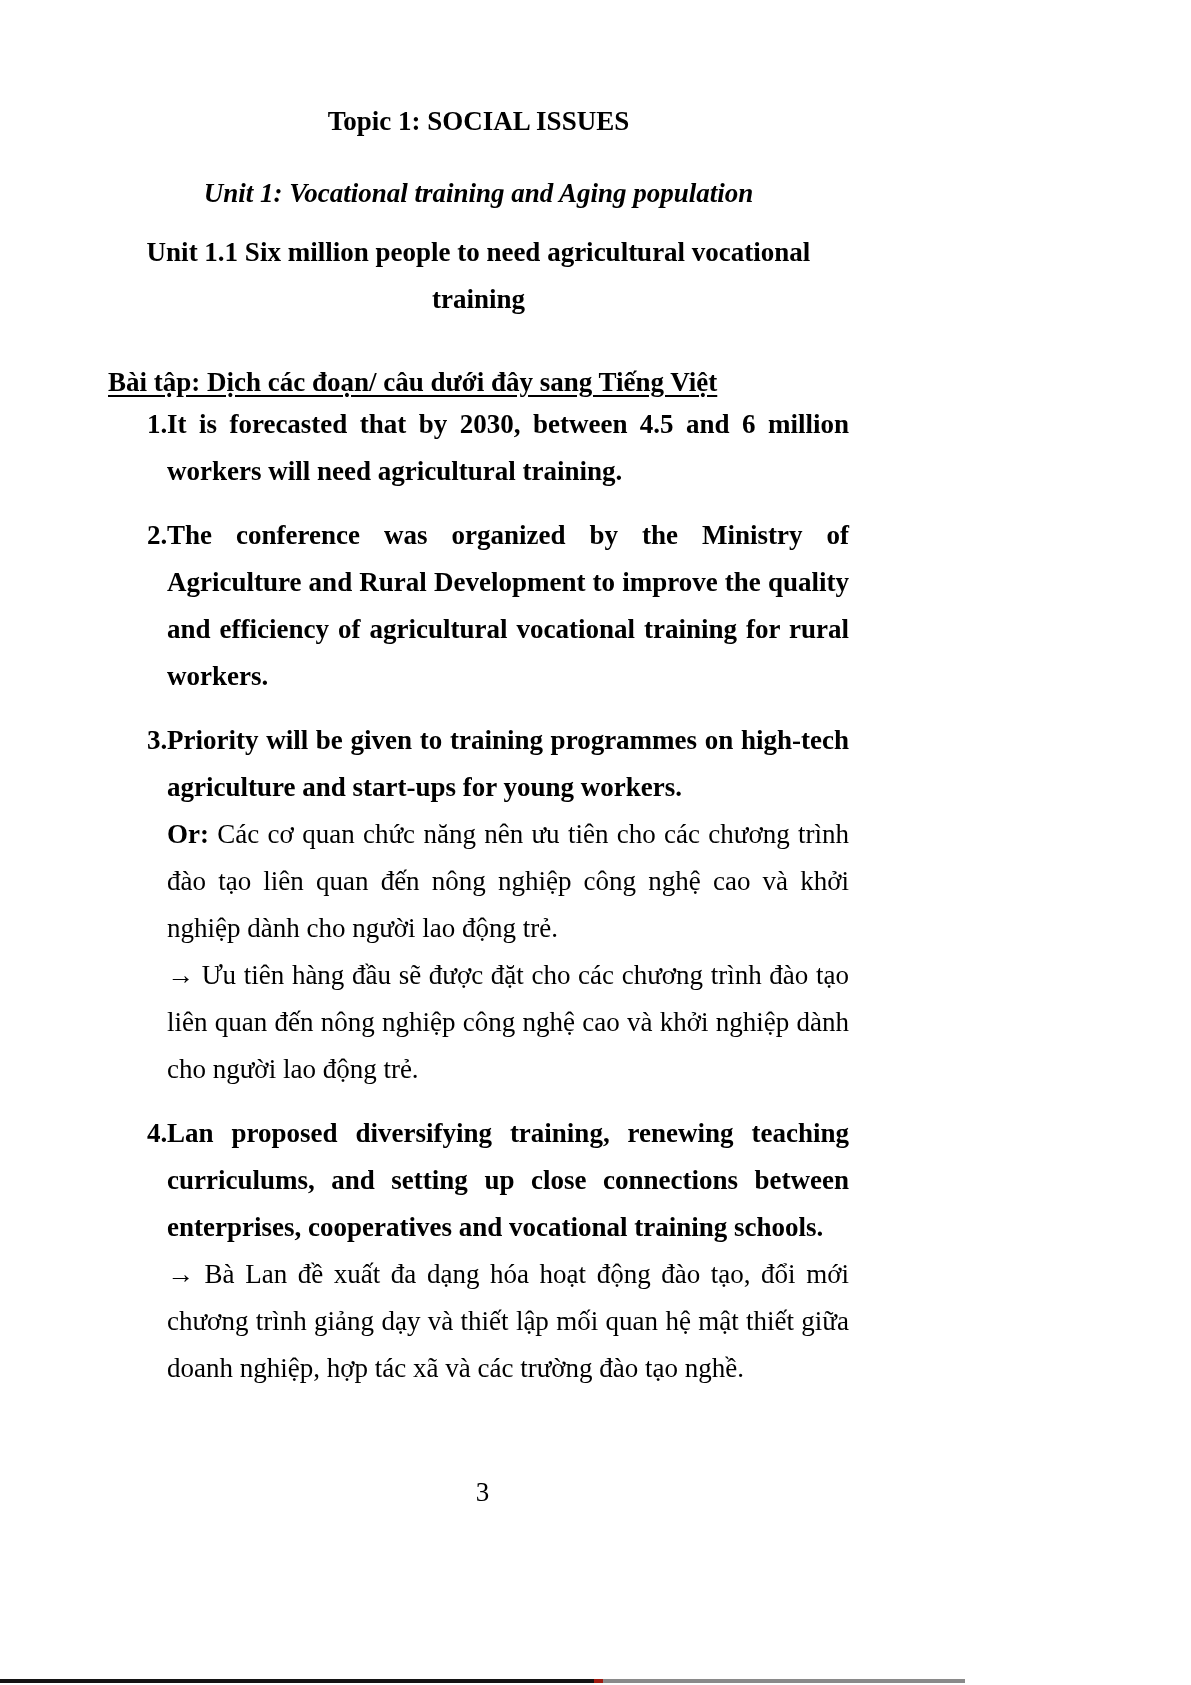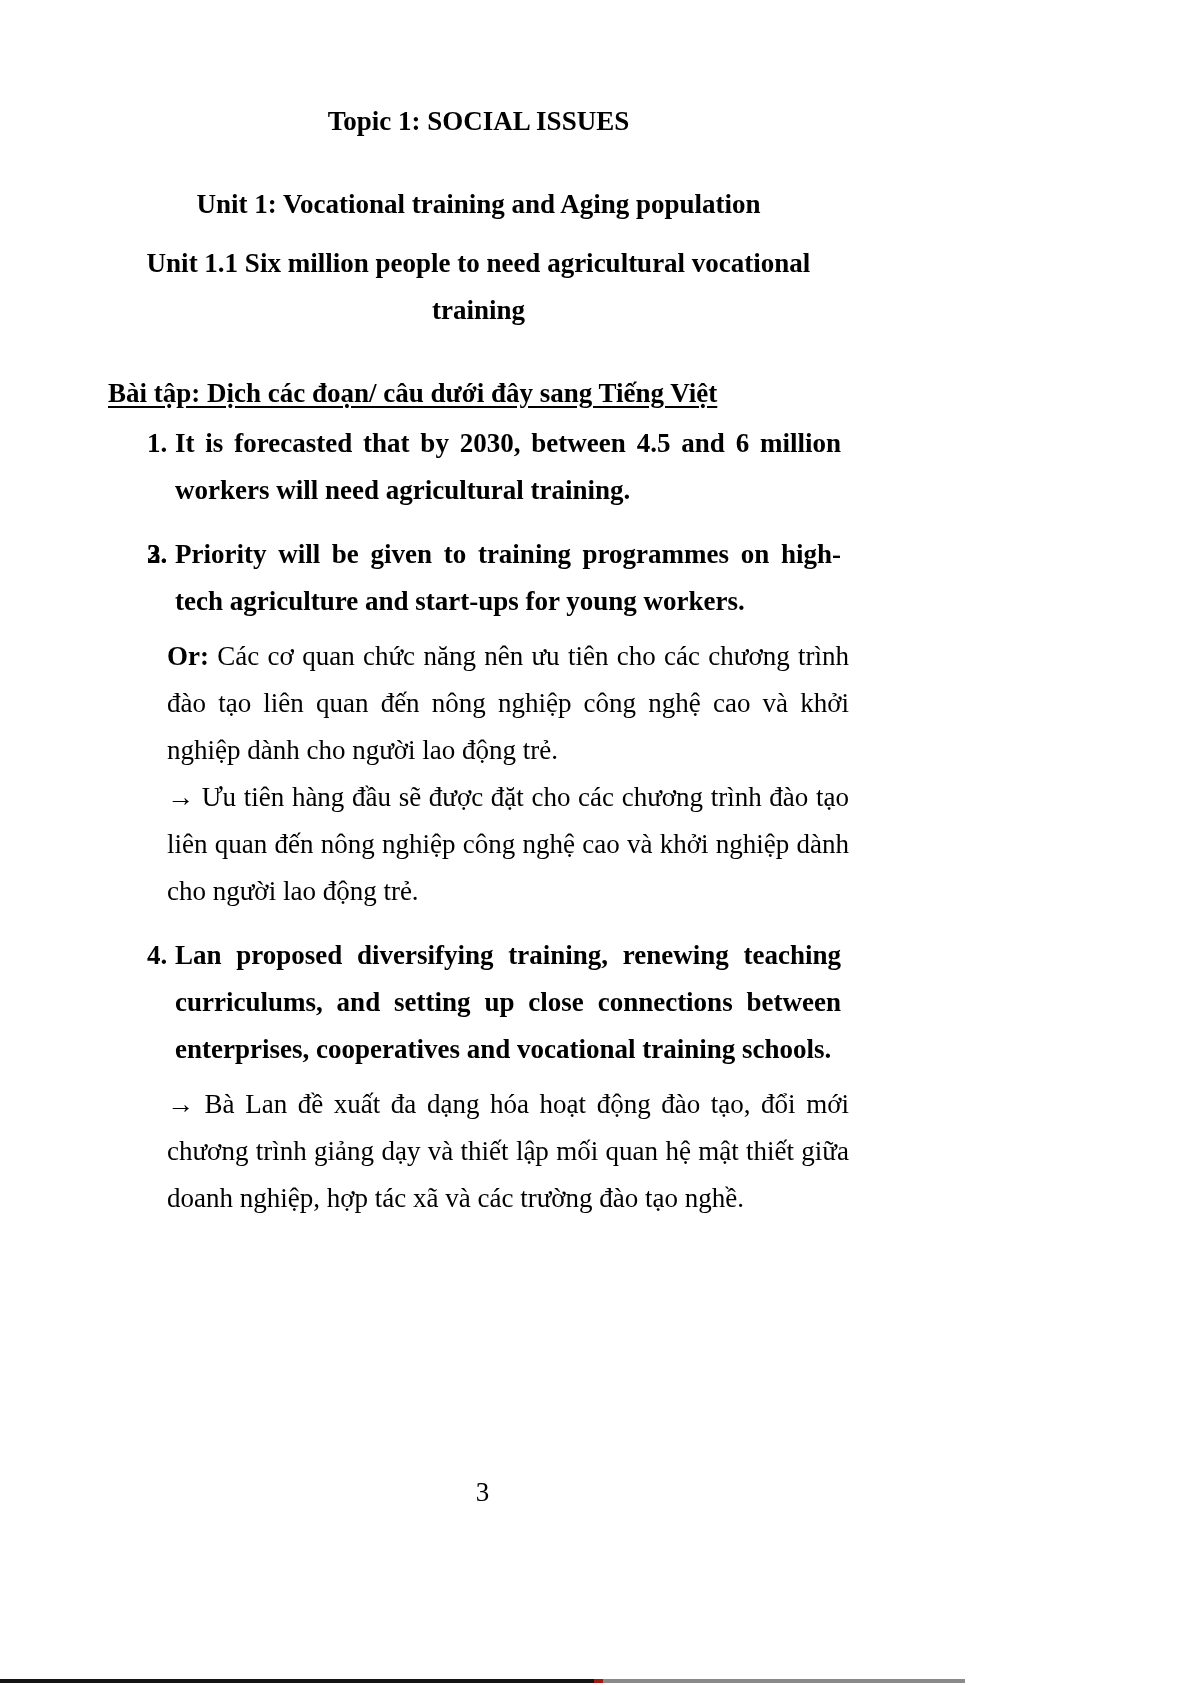--- a/index.html
+++ b/index.html
@@ -20,41 +20,41 @@
     font-size: 27px;
     line-height: 47px;
   }
   .heading {
     text-align: center;
     font-weight: bold;
     margin: 0;
     font-size: 27px;
   }
   .doc-title    { margin-top: 98px; }
-  .doc-subtitle { margin-top: 36px; }
+  .doc-subtitle { margin-top: 25px; font-style: italic; }
   .doc-section  { margin-top: 12px; }
   .exercise-heading {
     margin: 36px 0 0 0;
     font-weight: bold;
     text-decoration: underline;
     text-underline-offset: 4px;
   }
   .items { margin-top: -5px; }
   .item {
     position: relative;
     padding-left: 59px;
     margin-top: 17px;
   }
   .item:first-child { margin-top: 0; }
   .num {
     position: absolute;
     left: 39px; top: 0;
     font-weight: bold;
   }
-  p.eng  { margin: 8px; font-weight: bold; text-align: justify; }
+  p.eng  { margin: 0; font-weight: bold; text-align: justify; }
   p.viet { margin: 0; font-weight: normal; text-align: justify; }
   .alt-lead { font-weight: bold; }
   .page-number {
     position: absolute;
     top: 1469px; left: 0;
     width: 100%;
     text-align: center;
     font-size: 27px;
     line-height: 47px;
   }
@@ -84,20 +84,21 @@
 
     <div class="items">
 
       <div class="item">
         <span class="num">1.</span>
         <p class="eng">It is forecasted that by 2030, between 4.5 and 6 million workers will need agricultural training.</p>
       </div>
 
       <div class="item">
         <span class="num">2.</span>
+        <p class="eng">The conference was organized by the Ministry of Agriculture and Rural Development to improve the quality and efficiency of agricultural vocational training for rural workers.</p>
       </div>
 
       <div class="item">
         <span class="num">3.</span>
         <p class="eng">Priority will be given to training programmes on high-tech agriculture and start-ups for young workers.</p>
         <p class="viet">
           <span class="alt-lead">Or:</span>
           <span>Các cơ quan chức năng nên ưu tiên cho các chương trình đào tạo liên quan đến nông nghiệp công nghệ cao và khởi nghiệp dành cho người lao động trẻ.</span>
         </p>
         <p class="viet">→ Ưu tiên hàng đầu sẽ được đặt cho các chương trình đào tạo liên quan đến nông nghiệp công nghệ cao và khởi nghiệp dành cho người lao động trẻ.</p>

